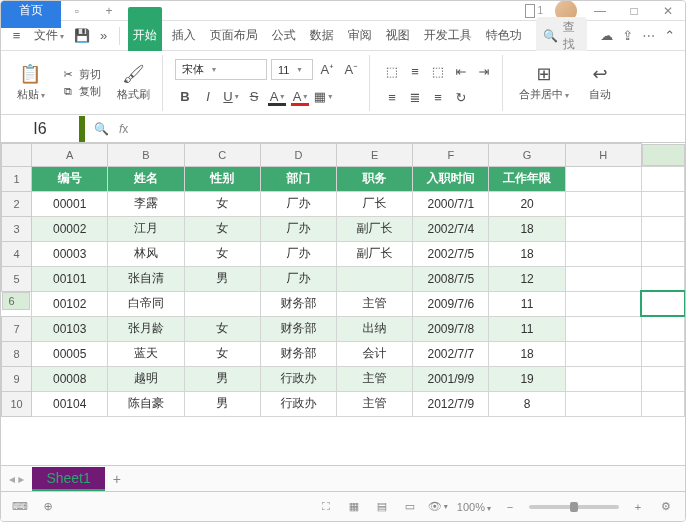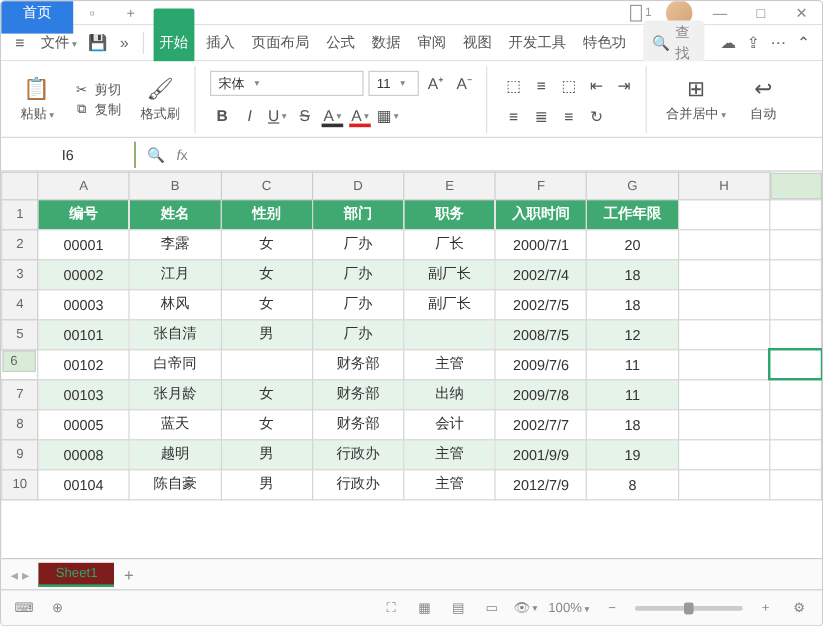--- a/index.html
+++ b/index.html
@@ -26,44 +26,44 @@
 .searchbox{display:flex;align-items:center;background:#f0f0f0;border-radius:4px;padding:2px 8px;gap:4px;color:#888;margin-left:4px}
 .ribbon{height:64px;display:flex;align-items:center;padding:4px 8px;gap:4px;border-bottom:1px solid #d8d8d8;background:#fff;overflow:hidden}
 .rgroup{display:flex;flex-direction:column;align-items:center;justify-content:center;gap:2px;padding:0 4px}
 .rgroup.split{border-right:1px solid #e0e0e0;padding-right:8px;margin-right:4px;height:56px}
 .rbtn-lg{display:flex;flex-direction:column;align-items:center;gap:2px;font-size:11px;color:#555;padding:2px 4px}
 .rbtn-lg .ic{width:22px;height:22px;display:flex;align-items:center;justify-content:center;font-size:18px}
 .rsub{display:flex;align-items:center;gap:4px;font-size:11px;color:#555}
 .rsub .ic{width:14px;height:14px;display:flex;align-items:center;justify-content:center}
 .font-sel{display:flex;gap:4px}
 .sel{border:1px solid #ccc;padding:2px 6px;font-size:11px;display:flex;align-items:center;gap:6px;background:#fff}
-.sel.font{width:128px}
+.sel.font{width:92px}
 .sel.size{width:42px}
 .fbtns{display:flex;gap:3px;margin-top:4px}
 .fbtn{width:20px;height:20px;display:flex;align-items:center;justify-content:center;font-size:13px;color:#555}
 .colorbar{width:18px;height:3px;position:absolute;bottom:0;left:1px}
 .fbtn.withbar{position:relative}
 .cellref-bar{height:28px;display:flex;align-items:center;border-bottom:1px solid #ccc;background:#fff}
-.namebox{width:112px;border-right:1px solid #4d7c0f;text-align:center;font-size:12px;padding:4px;display:flex;align-items:center;justify-content:center}
+.namebox{width:84px;border-right:6px solid #4d7c0f;text-align:center;font-size:16px;padding:4px;display:flex;align-items:center;justify-content:center}
 .fx-area{display:flex;align-items:center;gap:8px;padding:0 8px;color:#888}
 .grid{flex:1;overflow:auto;position:relative}
 table{border-collapse:collapse;width:100%;table-layout:fixed}
 th.colh{background:#f2f2f2;border:1px solid #ccc;font-weight:400;font-size:11px;color:#666;height:22px;text-align:center}
 th.rowh{background:#f2f2f2;border:1px solid #ccc;font-weight:400;font-size:11px;color:#666;width:28px;text-align:center}
 th.corner{background:#f2f2f2;border:1px solid #ccc;width:28px}
 th.colh.sel,th.rowh.sel{background:#d8ecd8}
 td{border:1px solid #d4d4d4;height:25px;text-align:center;font-size:12px;padding:0 4px;white-space:nowrap;overflow:hidden}
 tr.hdr td{background:#3fa971;color:#fff;font-weight:700}
 tr.alt td{background:#e6f3e9}
 tr.plain td{background:#fff}
 td.empty{background:#fff!important}
 col.c{width:71px}
 .sheet-tabs{height:26px;display:flex;align-items:center;border-top:1px solid #ccc;background:#fafafa;padding:0 8px;gap:8px}
 .nav-arrows{display:flex;gap:2px;color:#aaa}
-.sheet-tab{padding:3px 14px;font-size:11px;color:#2ba76e;border-bottom:2px solid #2ba76e;background:#7f1d1d}
+.sheet-tab{padding:3px 14px;font-size:14px;color:#2ba76e;border-bottom:2px solid #2ba76e;background:#701a75}
 .plus-tab{color:#888;font-size:14px}
 .statusbar{height:30px;display:flex;align-items:center;border-top:1px solid #ccc;background:#fafafa;padding:0 10px;gap:10px;color:#888;font-size:11px}
 .statusbar .spacer{flex:1}
 .zoom-slider{width:90px;height:4px;background:#ccc;position:relative;border-radius:2px}
 .zoom-slider .thumb{position:absolute;left:50%;top:-3px;width:8px;height:10px;background:#999;border-radius:2px;transform:translateX(-50%)}
 .stico{width:18px;height:18px;display:flex;align-items:center;justify-content:center}
 .drop{font-size:8px;color:#888;margin-left:2px}
 td.cursor{outline:2px solid #2ba76e;outline-offset:-1px}
 </style>
 </head>

